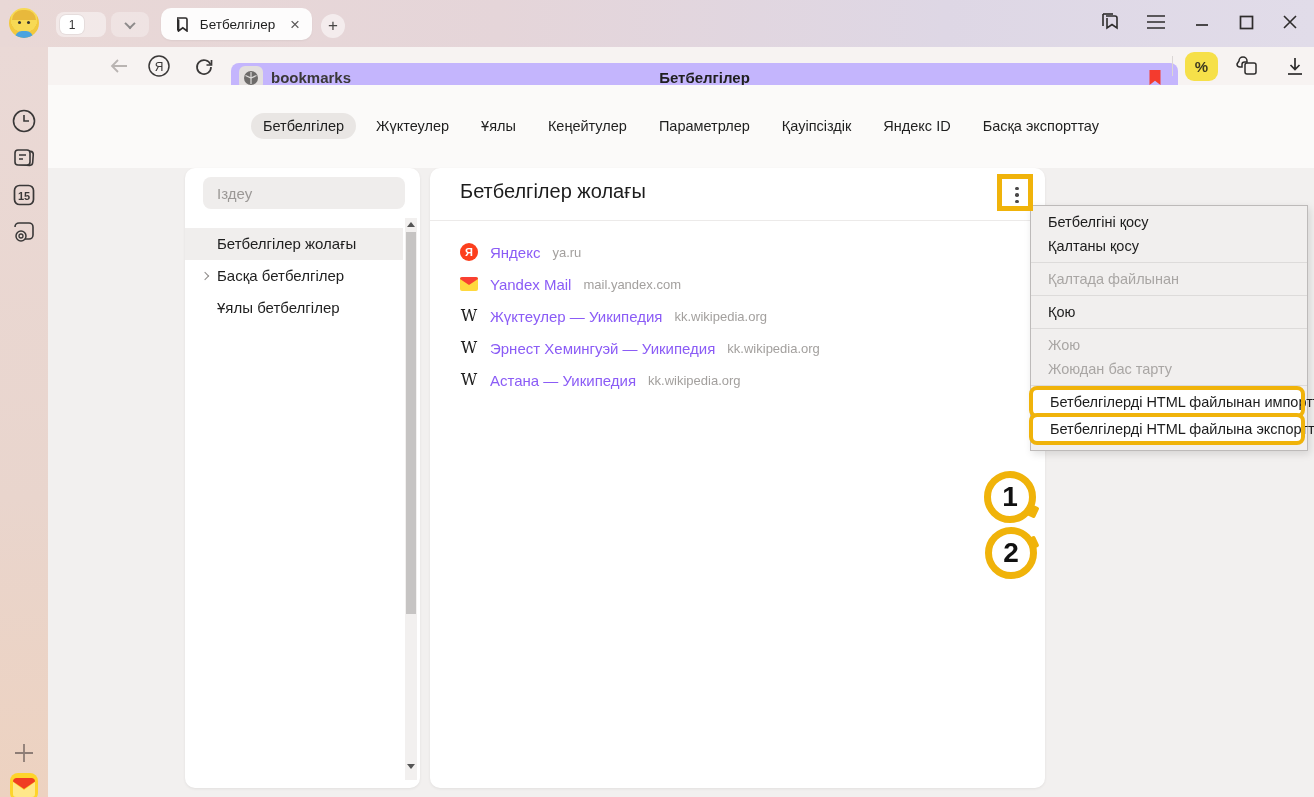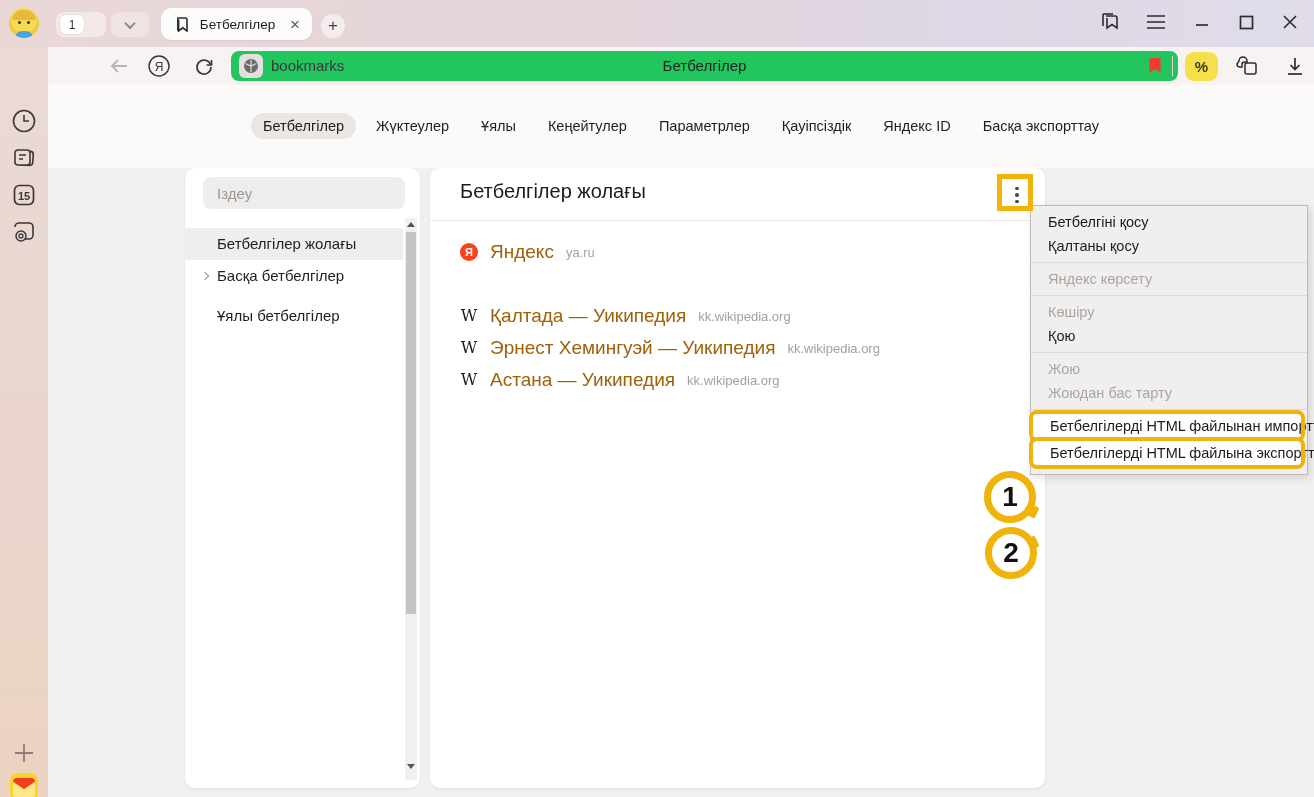--- a/index.html
+++ b/index.html
@@ -27,21 +27,21 @@
     display:flex; align-items:center; padding:0 12px; box-shadow:0 1px 2px rgba(0,0,0,.05); }
   .tab .title { flex:1; text-align:center; font-size:13.5px; color:#212121; white-space:nowrap; overflow:hidden; }
   .tab .x { font-size:17px; color:#5c5a5a; line-height:1; margin-left:6px; cursor:default; }
   .newtab { position:absolute; left:321px; top:14px; width:24px; height:24px; border-radius:50%;
     background:rgba(255,255,255,.55); color:#474545; font-size:17px; display:flex; align-items:center; justify-content:center; }
   .winbtn { position:absolute; top:6px; width:32px; height:32px; display:flex; align-items:center; justify-content:center; color:#2e2c2c; }
 
   
   .toolbar { position:absolute; left:48px; top:47px; width:1266px; height:38px; background:#f7f3f2; }
   .tb-ic { position:absolute; top:4px; width:30px; height:30px; display:flex; align-items:center; justify-content:center; }
-  .addr { position:absolute; left:135px; top:4px; width:947px; height:30px; background:#22c55e; border-radius:8px; }
+  .addr { position:absolute; left:135px; top:16px; width:947px; height:30px; background:#c4b5fd; border-radius:8px;font-weight:bold; }
   .addr .center-title { position:absolute; left:0; top:0; width:100%; height:30px; line-height:30px;
     text-align:center; font-size:15px; color:#1f1f1f; }
   .sitechip { position:absolute; left:8px; top:3px; width:24px; height:24px; background:#e3dfde; border-radius:6px;
     display:flex; align-items:center; justify-content:center; }
   .addr .url { position:absolute; left:40px; top:0; height:30px; line-height:30px; font-size:15px; color:#3a3838; }
   .divline { position:absolute; left:1172px; top:56px; width:1px; height:20px; background:#dbd6d5; }
   .pct { position:absolute; left:1185px; top:51px; width:33px; height:29px; background:#f6e049; border-radius:9px;
     font-size:15px; font-weight:bold; color:#3e3a20; display:flex; align-items:center; justify-content:center; }
   .dots3 { display:flex; flex-direction:column; gap:3px; }
   .dots3 i { width:3.5px; height:3.5px; border-radius:50%; background:#4a4848; }
@@ -77,21 +77,21 @@
 
   .maincard { left:430px; top:168px; width:615px; height:620px; }
   .heading { position:absolute; left:30px; top:12px; font-size:20px; font-weight:500; color:#1c1c1c; }
   .kebab { position:absolute; left:572px; top:13px; width:30px; height:28px; display:flex; align-items:center; justify-content:center; }
   .hdiv { position:absolute; left:0; top:52px; width:615px; height:1px; background:#eceae9; }
   .bmrow { position:absolute; left:30px; height:26px; display:flex; align-items:center; gap:12px; }
   .bmfav { width:18px; height:18px; display:flex; align-items:center; justify-content:center; flex:none; }
   .ya-circle { width:18px; height:18px; border-radius:50%; background:#fc3f1d; color:#fff; font-size:11px;
     font-weight:bold; display:flex; align-items:center; justify-content:center; }
   .wserif { font-family:"DejaVu Serif", serif; font-size:16px; color:#1d1d1d; line-height:1; }
-  .bmtitle { font-size:19px; color:#a16207; white-space:nowrap; }
+  .bmtitle { font-size:15px; color:#8b5cf6; white-space:nowrap; }
   .bmurl { font-size:13px; color:#a3a09e; white-space:nowrap; }
 
   
   .cmenu { position:absolute; left:1030px; top:205px; width:278px; background:#f1efee;
     border:1px solid #bdbab9; box-shadow:2px 3px 8px rgba(0,0,0,.12); padding:4px 0 6px 0; z-index:10; }
   .mi { height:24px; line-height:24px; font-size:14.5px; color:#1c1c1c; padding-left:17px; white-space:nowrap; }
   .mi.disabled { color:#a9a6a4; }
   .msep { height:1px; background:#dddbda; margin:4px 0; }
   .mi.hl { position:relative; background:#fff; outline:4px solid var(--gold); border-radius:4px;
     margin:3px 6px 3px 2px; z-index:12; }
@@ -281,21 +281,21 @@
 
   <div class="card leftcard">
     <input class="search" type="text" placeholder="Іздеу" style="">
     <div class="folder selected" style="top:60px">
       <span>Бетбелгілер жолағы</span>
     </div>
     <div class="folder" style="top:92px">
       <span class="fchev"></span>
       <span>Басқа бетбелгілер</span>
     </div>
-    <div class="folder" style="top:132px">
+    <div class="folder" style="top:124px">
       <span>Ұялы бетбелгілер</span>
     </div>
     <div class="lscroll">
       <div class="track"></div>
       <div class="arr up"></div>
       <div class="thumb"></div>
       <div class="arr dn"></div>
     </div>
   </div>
 
@@ -310,25 +310,35 @@
     </div>
     <div class="hdiv"></div>
 
     <div class="bmrow" style="top:71px">
       <span class="bmfav">
         <span class="ya-circle">Я</span>
       </span>
       <span class="bmtitle">Яндекс</span>
       <span class="bmurl">ya.ru</span>
     </div>
+    <div class="bmrow" style="top:103px">
+      <span class="bmfav">
+        <svg width="18" height="14" viewBox="0 0 18 14">
+            <rect x="0" y="0" width="18" height="14" rx="2" fill="#ffd93e"></rect>
+            <path d="M0 2c0-1.1.9-2 2-2h14c1.1 0 2 .9 2 2L9 8z" fill="#f94032"></path>
+          </svg>
+      </span>
+      <span class="bmtitle">Yandex Mail</span>
+      <span class="bmurl">mail.yandex.com</span>
+    </div>
     <div class="bmrow" style="top:135px">
       <span class="bmfav">
         <span class="wserif">W</span>
       </span>
-      <span class="bmtitle">Қалтада — Уикипедия</span>
+      <span class="bmtitle">Жүктеулер — Уикипедия</span>
       <span class="bmurl">kk.wikipedia.org</span>
     </div>
     <div class="bmrow" style="top:167px">
       <span class="bmfav">
         <span class="wserif">W</span>
       </span>
       <span class="bmtitle">Эрнест Хемингуэй — Уикипедия</span>
       <span class="bmurl">kk.wikipedia.org</span>
     </div>
     <div class="bmrow" style="top:199px">
@@ -337,23 +347,22 @@
       </span>
       <span class="bmtitle">Астана — Уикипедия</span>
       <span class="bmurl">kk.wikipedia.org</span>
     </div>
   </div>
 
   <div class="cmenu">
     <div class="mi">Бетбелгіні қосу</div>
     <div class="mi">Қалтаны қосу</div>
     <div class="msep"></div>
-    <div class="mi disabled">Яндекс көрсету</div>
+    <div class="mi disabled">Қалтада файлынан</div>
     <div class="msep"></div>
-    <div class="mi disabled">Көшіру</div>
     <div class="mi">Қою</div>
     <div class="msep"></div>
     <div class="mi disabled">Жою</div>
     <div class="mi disabled">Жоюдан бас тарту</div>
     <div class="msep"></div>
     <div class="mi hl">Бетбелгілерді HTML файлынан импорттау</div>
     <div class="mi hl">Бетбелгілерді HTML файлына экспорттау</div>
   </div>
 
   <div class="anno-box"></div>

